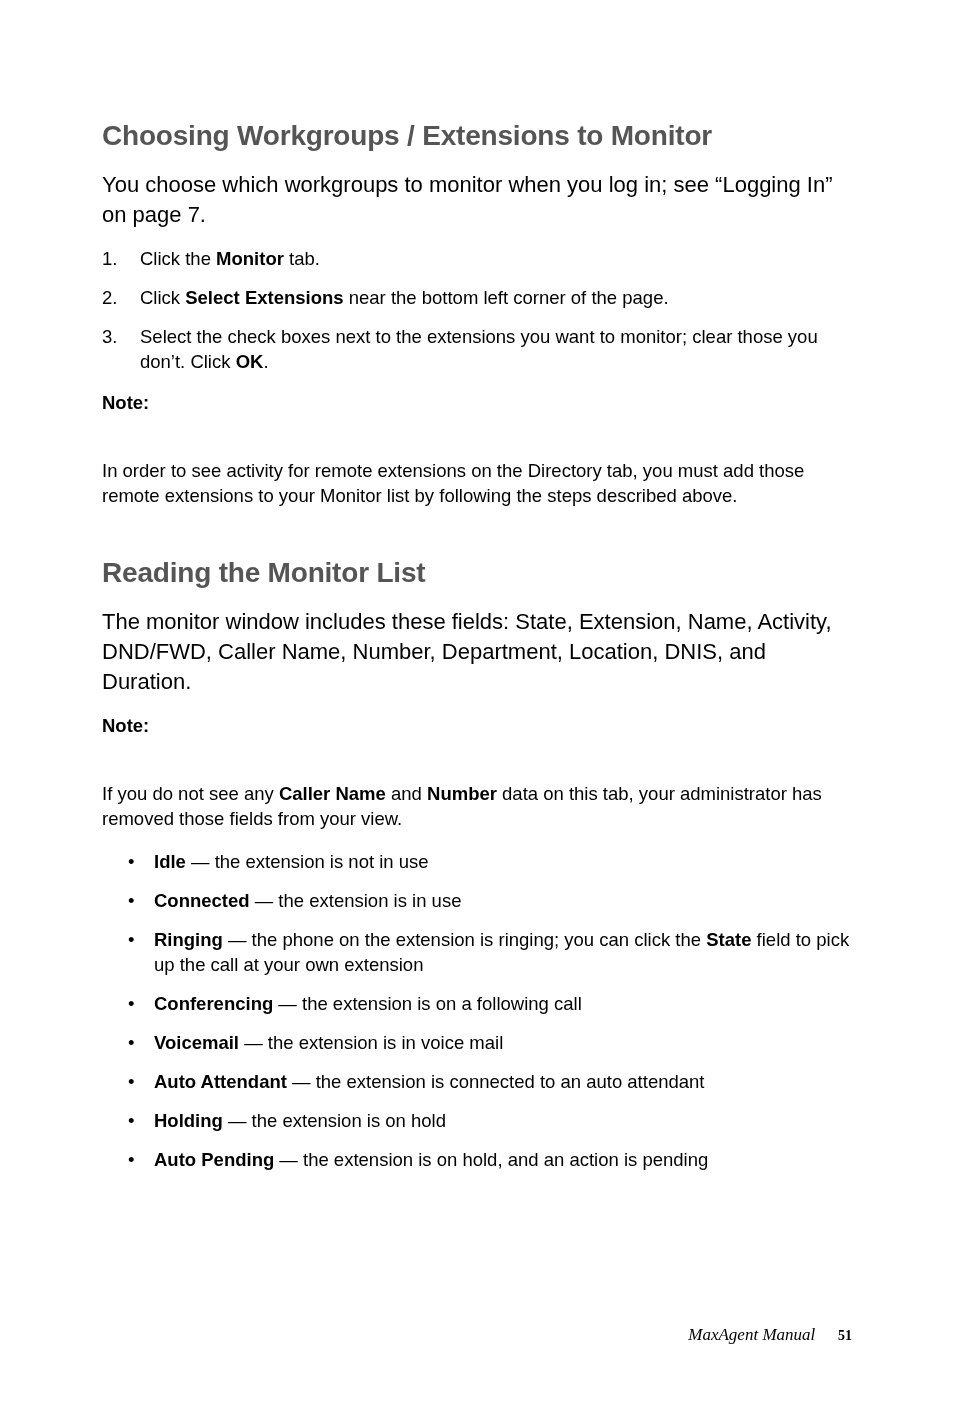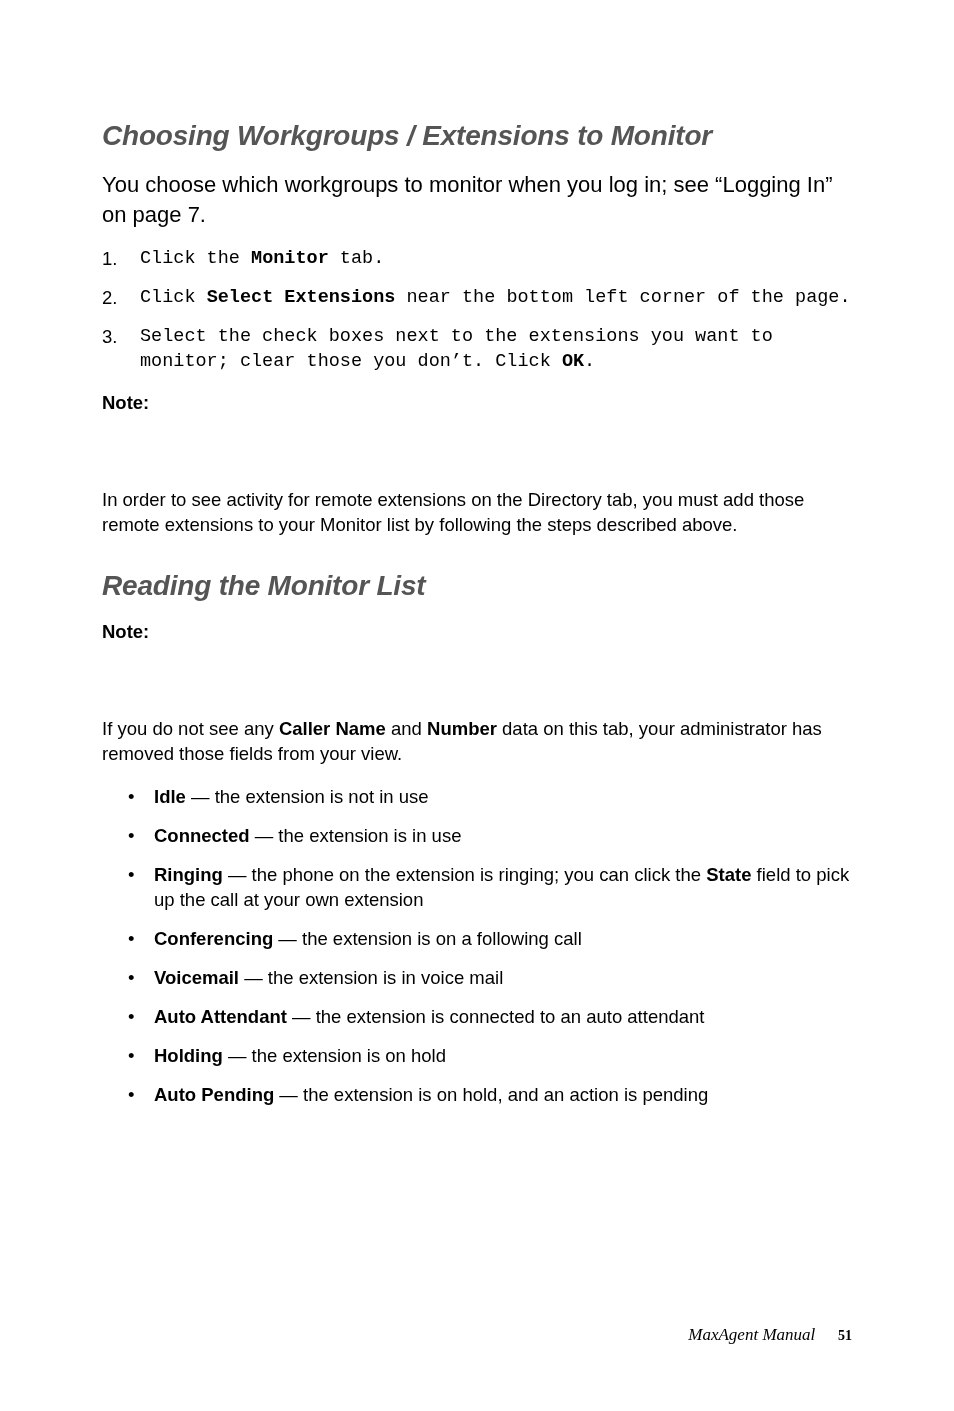--- a/index.html
+++ b/index.html
@@ -19,57 +19,56 @@
       padding: 120px 102px 0 102px;
       position: relative;
     }
     h2.section {
       font-family: Arial, Helvetica, sans-serif;
       font-weight: 700;
       font-size: 28px;
       color: #555;
       margin: 0 0 18px 0;
       letter-spacing: -0.2px;
-      font-style: italic;
     }
     h2.section.second {
-      margin-top: 32px;
+      margin-top: 48px;
     }
     p.body {
       font-size: 22px;
       line-height: 1.35;
       margin: 8px 0 18px 0;
     }
     .ol {
       margin: 0 0 16px 0;
     }
     .ol-item {
       display: flex;
       margin: 0 0 14px 0;
       font-size: 18.5px;
       line-height: 1.35;
     }
     .ol-num {
       width: 38px;
       flex: 0 0 38px;
     }
-    .ol-text { flex: 1; font-family: Liberation Mono, monospace; }
+    .ol-text { flex: 1; }
     .note {
       display: flex;
       margin: 0 0 18px 0;
       font-size: 18.5px;
       line-height: 1.35;
       flex-direction: column;
     }
     .note-label {
       width: 68px;
       flex: 0 0 68px;
       font-weight: 700;
     }
-    .note-text { flex: 1; margin-top: 29px; }
+    .note-text { flex: 1; }
     .ul { margin: 0 0 0 0; }
     .ul-item {
       display: flex;
       margin: 0 0 14px 0;
       font-size: 18.5px;
       line-height: 1.35;
       padding-left: 26px;
     }
     .bullet {
       width: 26px;
@@ -119,20 +118,21 @@
     </div>
   </div>
 
   <div class="note">
     <div class="note-label">Note:</div>
     <div class="note-text">In order to see activity for remote extensions on the Directory tab, you must add those remote extensions to your Monitor list by following the steps described above.</div>
   </div>
 
   <h2 class="section second">Reading the Monitor List</h2>
 
+  <p class="body">The monitor window includes these fields: State, Extension, Name, Activity, DND/FWD, Caller Name, Number, Department, Location, DNIS, and Duration.</p>
 
   <div class="note">
     <div class="note-label">Note:</div>
     <div class="note-text"><span>If you do not see any </span><b>Caller Name</b><span> and </span><b>Number</b><span> data on this tab, your administrator has removed those fields from your view.</span></div>
   </div>
 
 
   <div class="ul">
     <div class="ul-item">
       <div class="bullet">•</div>

